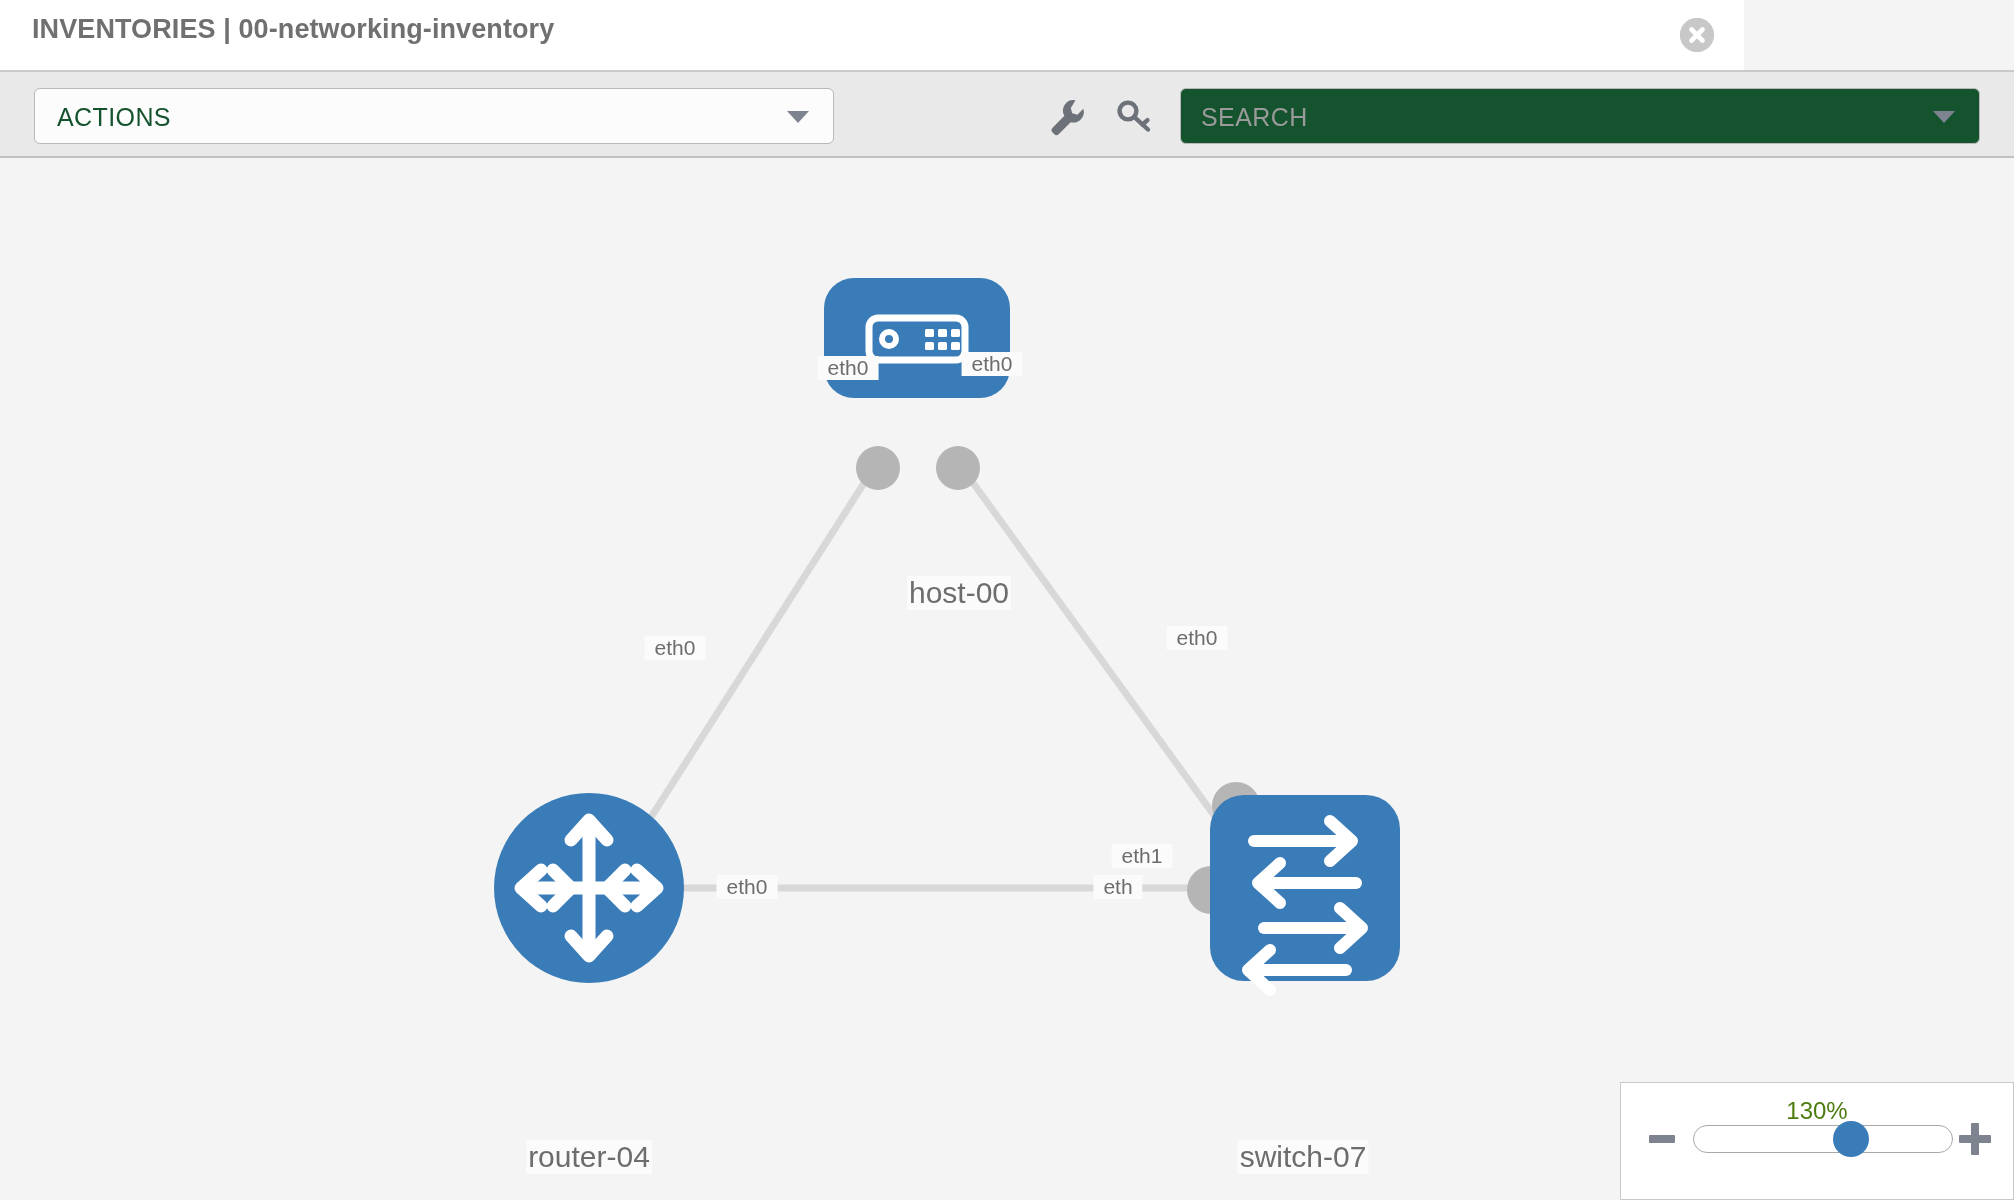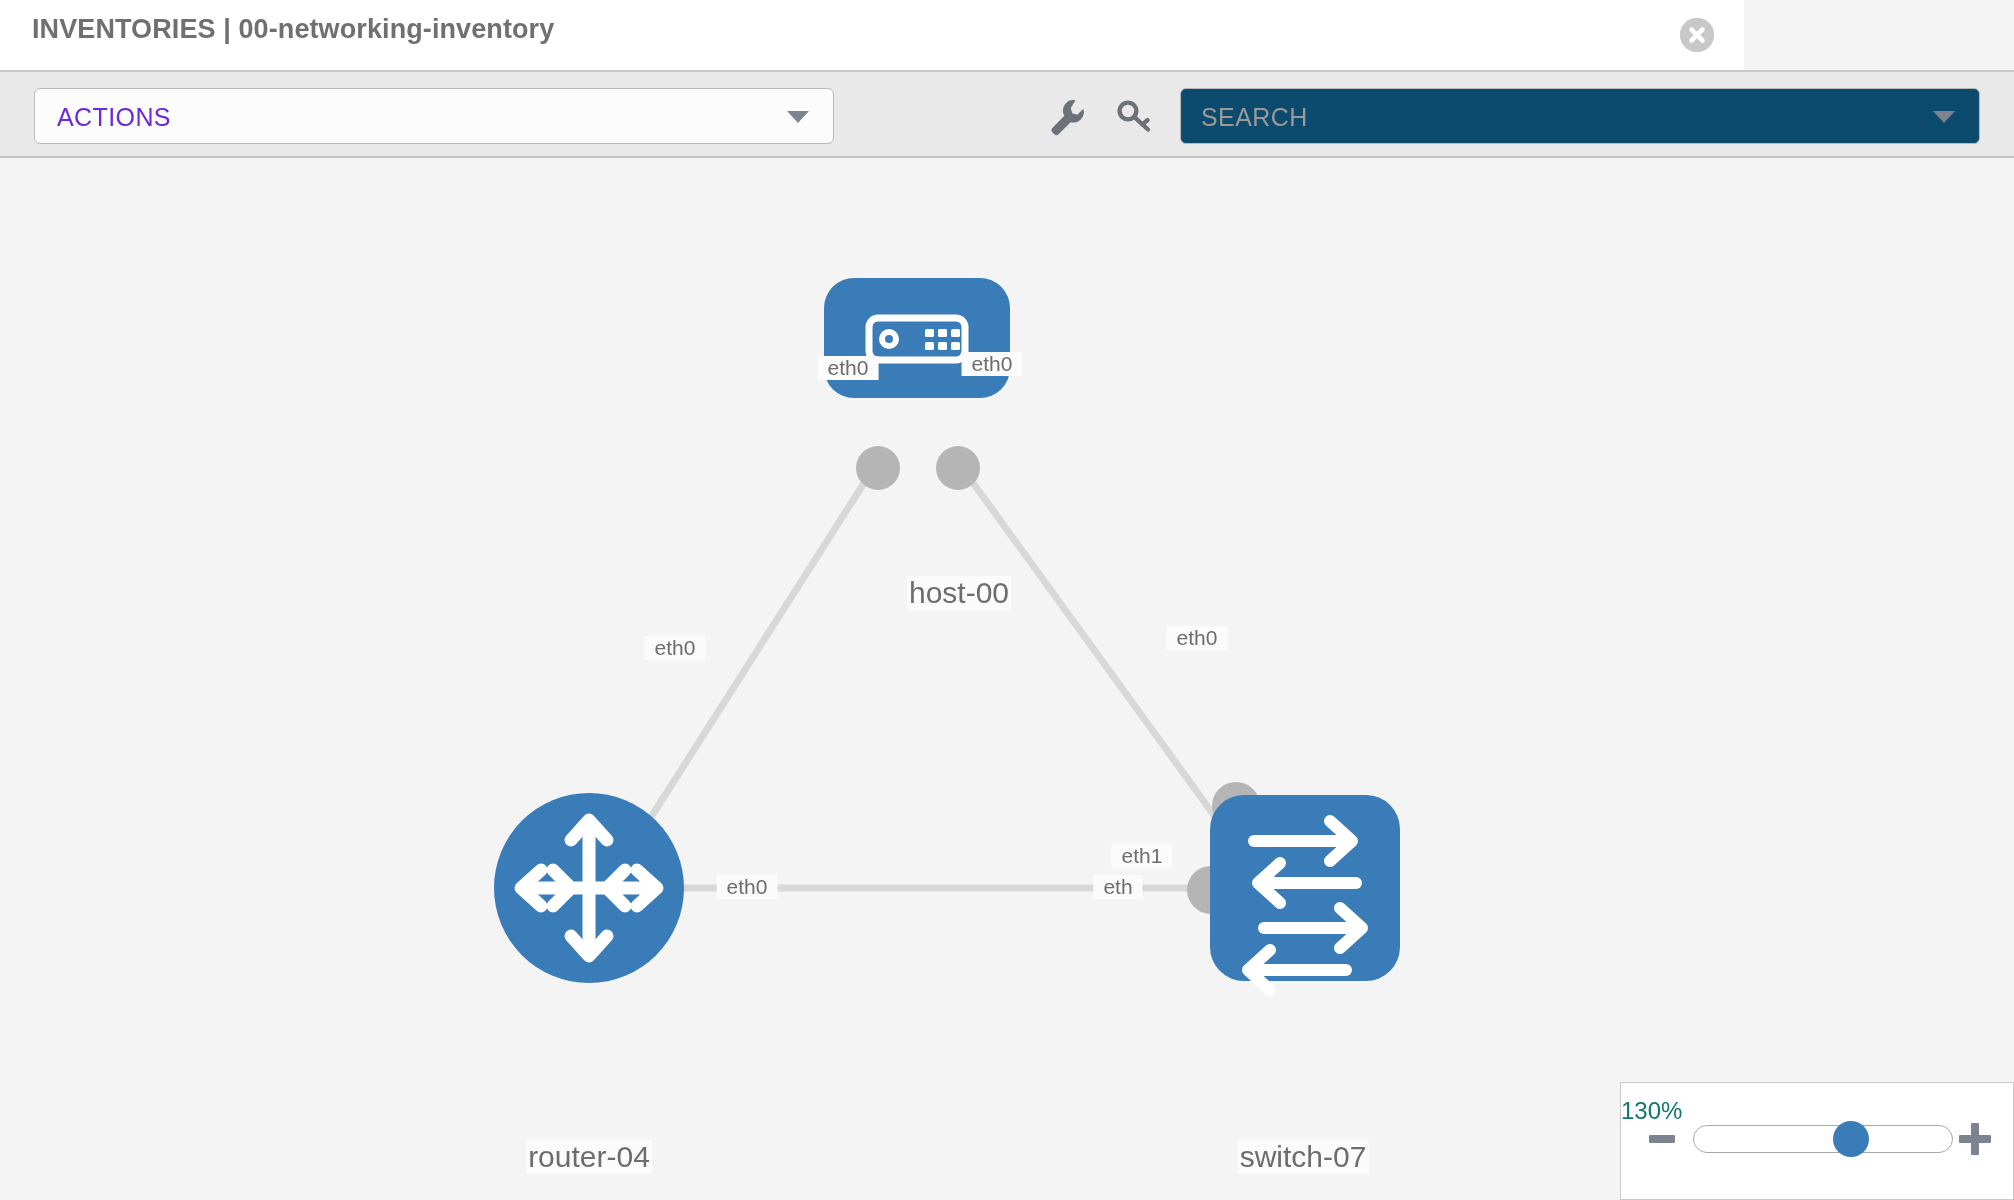--- a/index.html
+++ b/index.html
@@ -71,21 +71,21 @@
     border: 1px solid #b9b9b9;
     border-radius: 6px;
     box-sizing: border-box;
     cursor: pointer;
   }
   .actions-select .label {
     position: absolute;
     left: 22px;
     top: 14px;
     font-size: 25px;
-    color: #6d28d9;
+    color: #14532d;
     letter-spacing: 0.4px;
   }
   .caret {
     position: absolute;
     right: 24px;
     top: 50%;
     margin-top: -5px;
     width: 0; height: 0;
     border-left: 11px solid transparent;
     border-right: 11px solid transparent;
@@ -101,21 +101,21 @@
   }
   .tool-icon.wrench { left: 1045px; }
   .tool-icon.key    { left: 1112px; }
 
   .search-box {
     position: absolute;
     left: 1180px;
     top: 16px;
     width: 800px;
     height: 56px;
-    background: #0c4a6e;
+    background: #14532d;
     border: 1px solid #b9b9b9;
     border-radius: 6px;
     box-sizing: border-box;
     cursor: text;
   }
   .search-box .placeholder {
     position: absolute;
     left: 20px;
     top: 14px;
     font-size: 25px;
@@ -168,23 +168,23 @@
     height: 118px;
     background: #ffffff;
     border: 1px solid #c9c9c9;
     box-sizing: border-box;
   }
   .zoom-value {
     position: absolute;
     top: 14px;
     left: 0;
     width: 100%;
-    text-align: left;
+    text-align: center;
     font-size: 24px;
-    color: #0f766e;
+    color: #4d7c0f;
   }
   .zoom-minus {
     position: absolute;
     left: 28px;
     top: 52px;
     width: 26px;
     height: 8px;
     background: #7d8490;
     border-radius: 1px;
     cursor: pointer;

